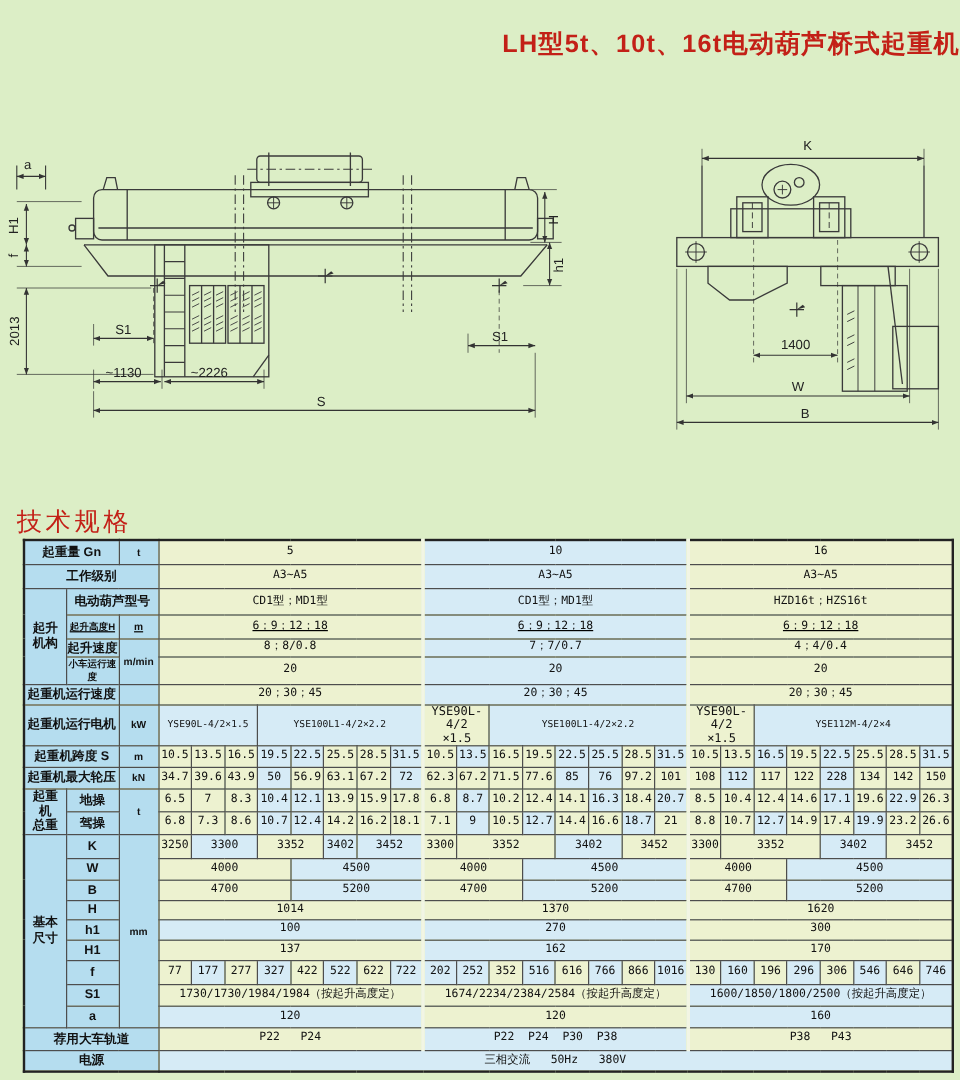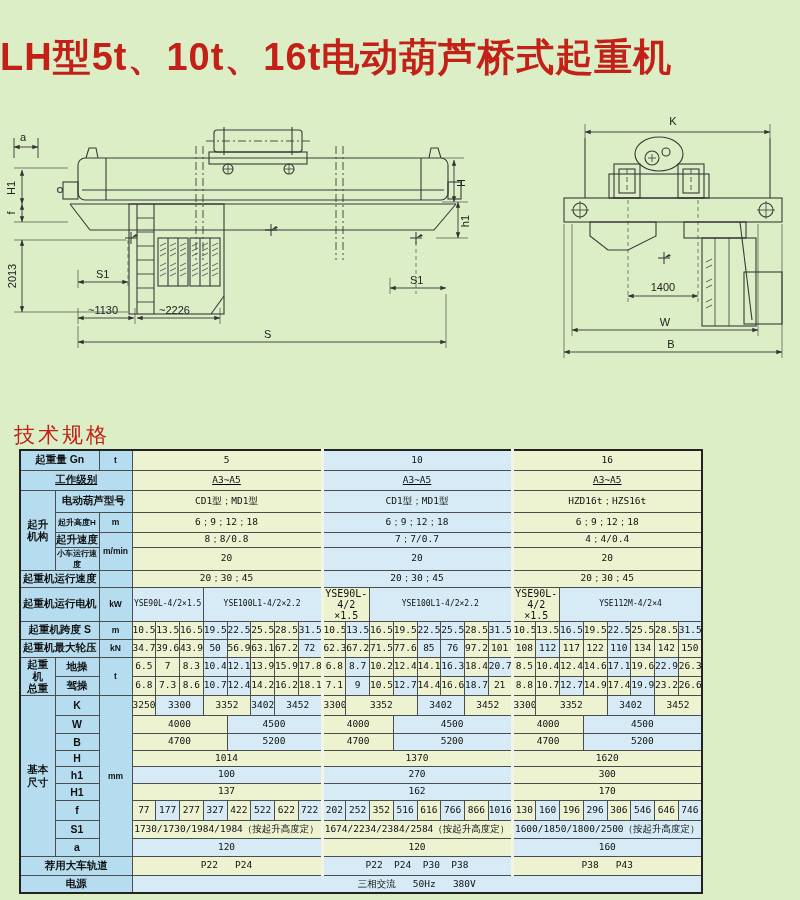--- a/index.html
+++ b/index.html
@@ -1,25 +1,25 @@
 <!DOCTYPE html>
 <html style="--page-bg: #dceec6; --red: #c32017; --hdr: #b5ddef; --cg: #edf2d0; --cb: #d6ebf6;"><head>
 <meta charset="utf-8">
 <style>
   html,body{margin:0;padding:0}
   .page{position:relative;width:800px;height:900px;background:var(--page-bg,#dceec6);
         font-family:"Liberation Sans","DejaVu Sans",sans-serif;overflow:hidden}
-  .title{position:absolute;top:32px;left:0;width:100%;text-align:left;
-         font-size:38px;font-weight:bold;color:var(--red,#c32017);letter-spacing:1px}
+  .title{position:absolute;top:22px;left:0;width:100%;text-align:right;
+         font-size:21px;font-weight:bold;color:var(--red,#c32017);letter-spacing:1px}
   .sec-heading{position:absolute;top:421px;left:14px;font-size:21px;font-weight:normal;
          color:var(--red,#c32017);letter-spacing:3px}
   svg.drawing{position:absolute}
   svg.drawing text{font-family:"Liberation Sans","DejaVu Sans",sans-serif;font-size:11px;fill:#222}
   #spec-table{position:absolute;left:19px;top:449px;border-collapse:collapse;table-layout:fixed;
-         width:684px;border:2px solid #222}
+         width:776px;border:2px solid #222}
   #spec-table td{border:1px solid #4d4d4d;padding:0;text-align:center;vertical-align:middle;overflow:hidden}
   .lbl{background:var(--hdr,#b5ddef);font-weight:bold;font-size:10.5px;color:#111}
   .lbl.sm{font-size:8px}
   .grp{background:var(--hdr,#b5ddef);font-weight:bold;font-size:10.5px;color:#111;
        white-space:pre-line;line-height:1.15}
   .unit{background:var(--hdr,#b5ddef);font-weight:bold;font-size:8.5px;color:#111}
   .val{font-size:9.5px;font-family:"DejaVu Sans Mono","Liberation Mono",monospace;
        white-space:pre-wrap;line-height:1.1;color:#111}
   .vg{background:var(--cg,#edf2d0)}
   .vb{background:var(--cb,#d6ebf6)}
@@ -250,35 +250,35 @@
         <col>
       </colgroup>
     <tbody>
         <tr style="height: 20px;">
           <td colspan="2" rowspan="1" class="lbl">起重量 Gn</td>
           <td colspan="1" rowspan="1" class="unit">t</td>
           <td colspan="8" class="val vg">5</td>
           <td colspan="8" class="val vb ns">10</td>
           <td colspan="8" class="val vg ns">16</td>
         </tr>
-        <tr style="height: 20px; text-decoration: underline;">
+        <tr style="height: 20px;">
           <td colspan="3" rowspan="1" class="lbl">工作级别</td>
           <td colspan="8" class="val vg">A3~A5</td>
           <td colspan="8" class="val vb ns">A3~A5</td>
           <td colspan="8" class="val vg ns">A3~A5</td>
         </tr>
         <tr style="height: 22px;">
           <td colspan="1" rowspan="4" class="grp">起升
 机构</td>
           <td colspan="2" rowspan="1" class="lbl">电动葫芦型号</td>
           <td colspan="8" class="val vg">CD1型；MD1型</td>
           <td colspan="8" class="val vb ns">CD1型；MD1型</td>
           <td colspan="8" class="val vg ns">HZD16t；HZS16t</td>
         </tr>
-        <tr style="height: 20px;">
+        <tr style="height: 20px; text-decoration: underline;">
           <td colspan="1" rowspan="1" class="lbl sm">起升高度H</td>
           <td colspan="1" rowspan="1" class="unit">m</td>
           <td colspan="8" class="val vg">6；9；12；18</td>
           <td colspan="8" class="val vb ns">6；9；12；18</td>
           <td colspan="8" class="val vg ns">6；9；12；18</td>
         </tr>
         <tr style="height: 15px;">
           <td colspan="1" rowspan="1" class="lbl">起升速度</td>
           <td colspan="1" rowspan="2" class="unit">m/min</td>
           <td colspan="8" class="val vg">8；8/0.8</td>
@@ -354,21 +354,21 @@
           <td colspan="1" class="val vg">71.5</td>
           <td colspan="1" class="val vg">77.6</td>
           <td colspan="1" class="val vb">85</td>
           <td colspan="1" class="val vb">76</td>
           <td colspan="1" class="val vg">97.2</td>
           <td colspan="1" class="val vg">101</td>
           <td colspan="1" class="val vg ns">108</td>
           <td colspan="1" class="val vb">112</td>
           <td colspan="1" class="val vg">117</td>
           <td colspan="1" class="val vg">122</td>
-          <td colspan="1" class="val vb">110</td>
+          <td colspan="1" class="val vb">228</td>
           <td colspan="1" class="val vg">134</td>
           <td colspan="1" class="val vg">142</td>
           <td colspan="1" class="val vg">150</td>
         </tr>
         <tr style="height: 19px; margin-top: 38px;">
           <td colspan="1" rowspan="2" class="grp">起重
 机
 总重</td>
           <td colspan="1" rowspan="1" class="lbl">地操</td>
           <td colspan="1" rowspan="2" class="unit">t</td>

